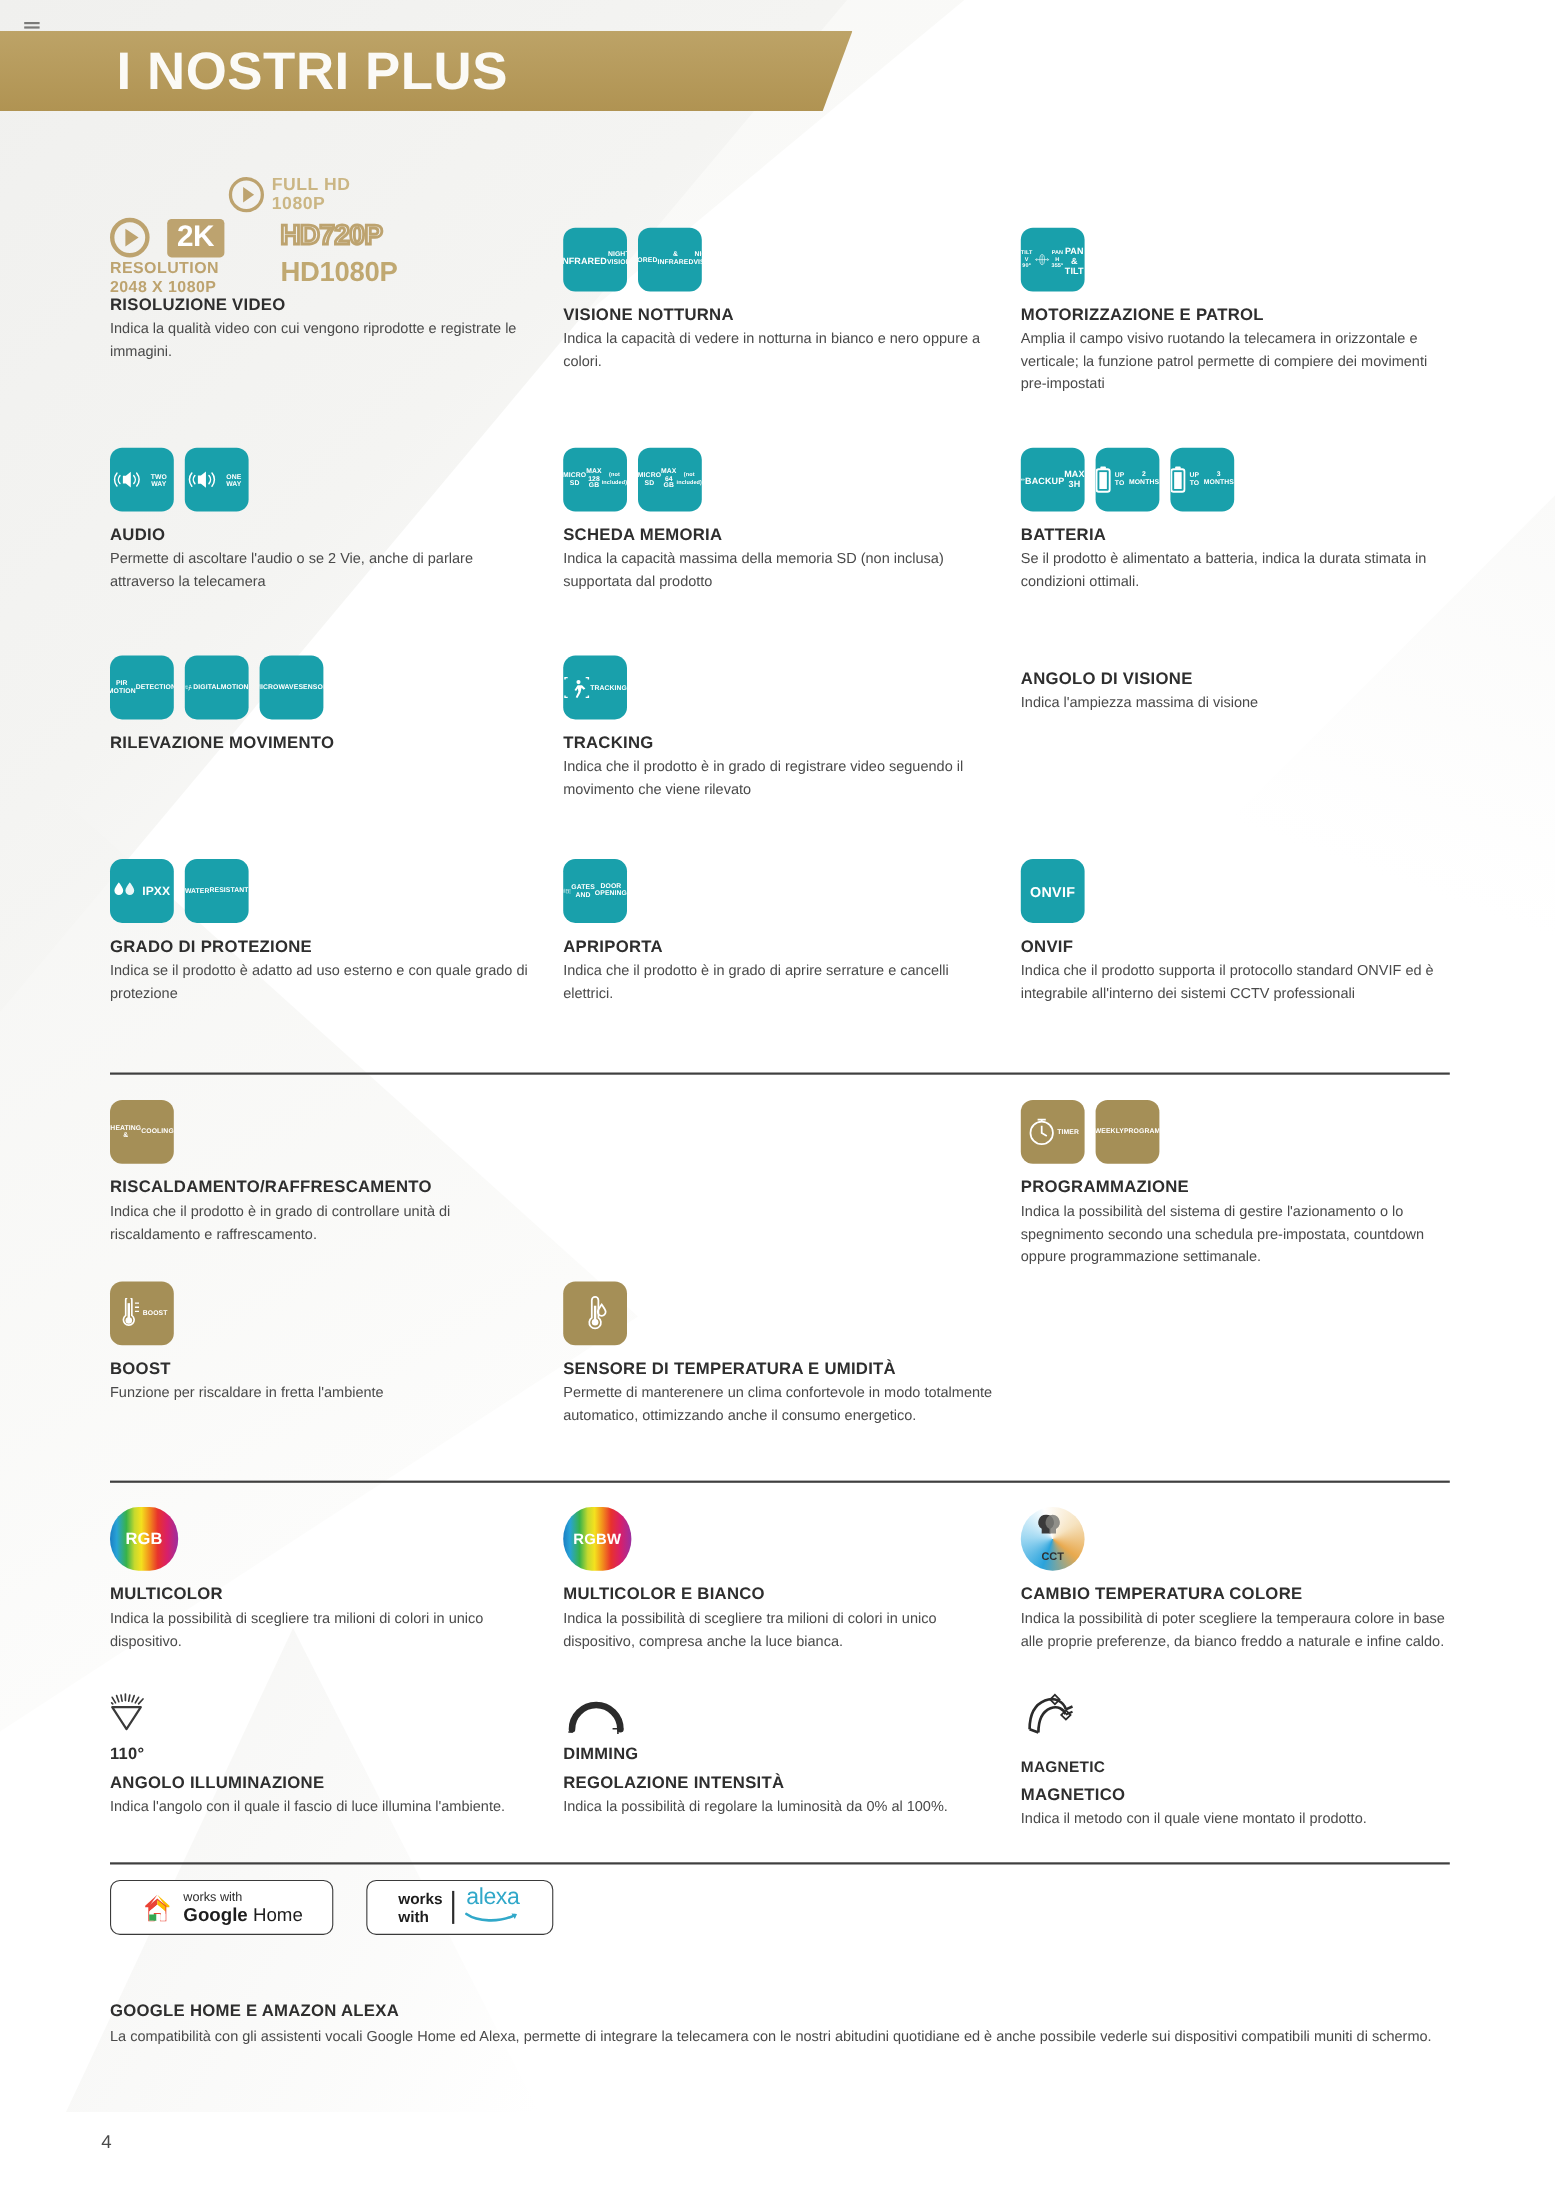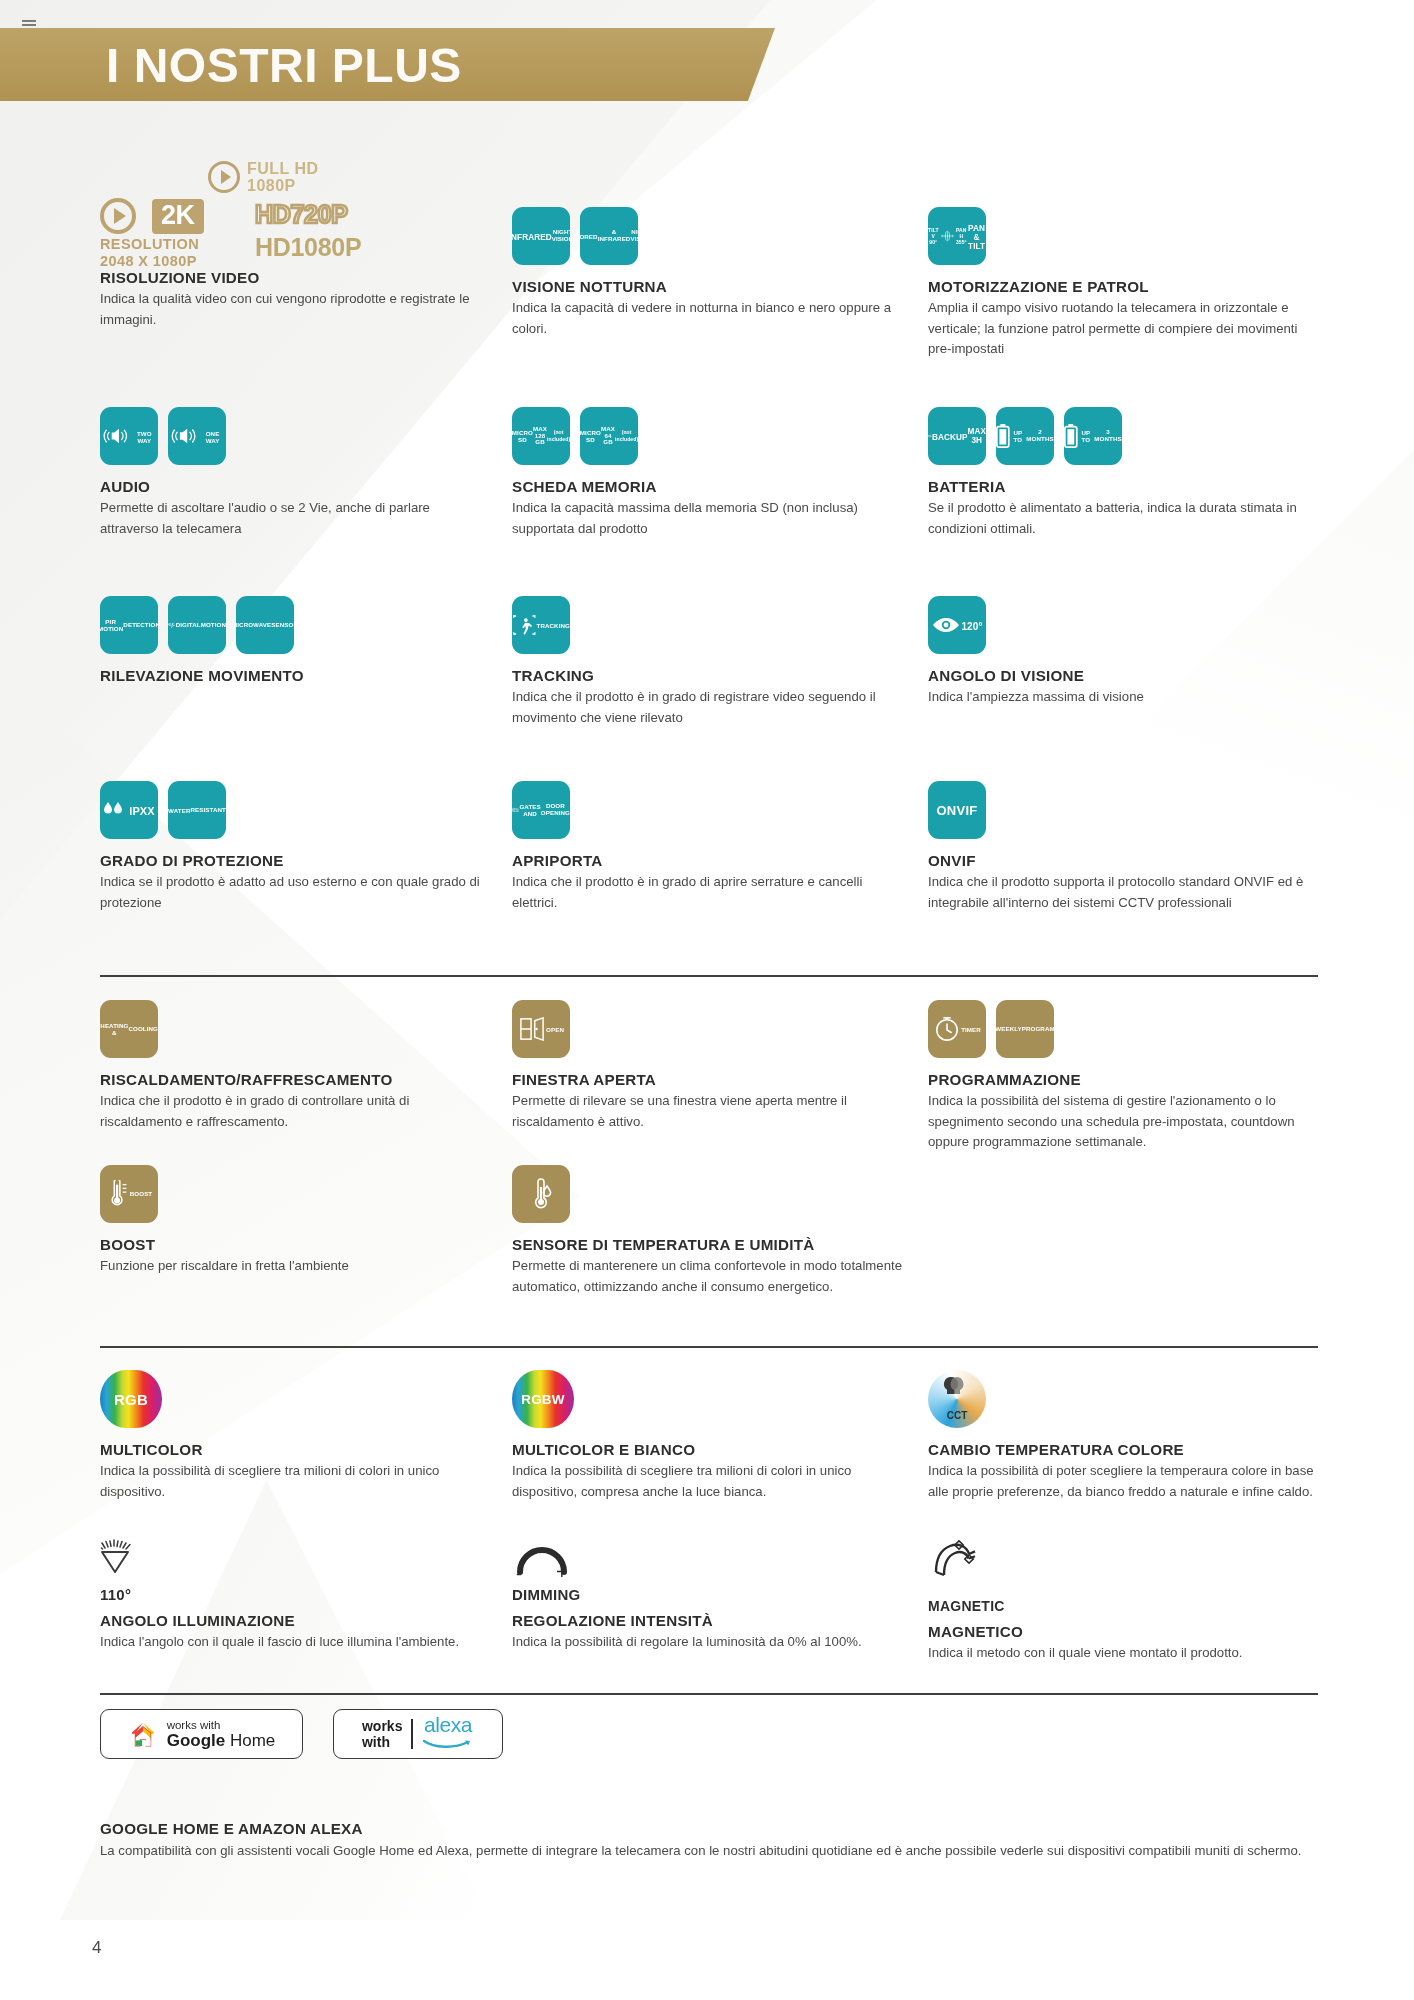--- a/index.html
+++ b/index.html
@@ -428,31 +428,20 @@
             </g>
           </svg>
         <div class="ic-t" style="margin-top:2px">TRACKING</div>
       </div>
     </div>
     <div class="h-title">TRACKING</div>
     <div class="h-body">Indica che il prodotto è in grado di registrare video seguendo il movimento che viene rilevato</div>
   </div>
 
   <div class="block col-r" style="top:596px;">
-    <div class="icons">
-      <div class="ic teal">
-        <svg width="30" height="18" viewBox="0 0 30 18">
-            <g fill="#fff">
-          <path d="M15 2C7 2 2 9 2 9s5 7 13 7 13-7 13-7-5-7-13-7zm0 11.2A4.2 4.2 0 1 1 15 4.8a4.2 4.2 0 0 1 0 8.4z"></path>
-          <circle cx="15" cy="9" r="2.4"></circle>
-            </g>
-          </svg>
-        <div class="ic-t big" style="margin-top:3px;font-size:10px;">120°</div>
-      </div>
-    </div>
     <div class="h-title">ANGOLO DI VISIONE</div>
     <div class="h-body">Indica l'ampiezza massima di visione</div>
   </div>
 
   <div class="block col-l" style="top:781px;">
     <div class="icons">
       <div class="ic teal">
         <svg width="26" height="16" viewBox="0 0 26 16">
             <g fill="#fff">
           <path d="M5 0c-2 3-4 5.4-4 7.6a4 4 0 0 0 8 0C9 5.4 7 3 5 0z"></path>
@@ -520,37 +509,20 @@
         </g>
           </svg>
         <div class="ic-t" style="margin-top:2px">HEATING &amp;</div>
         <div class="ic-t">COOLING</div>
       </div>
     </div>
     <div class="h-title">RISCALDAMENTO/RAFFRESCAMENTO</div>
     <div class="h-body">Indica che il prodotto è in grado di controllare unità di riscaldamento e raffrescamento.</div>
   </div>
 
-  <div class="block col-m" style="top:1000px;">
-    <div class="icons">
-      <div class="ic gold">
-        <svg width="28" height="24" viewBox="0 0 28 26">
-            <g fill="none" stroke="#fff" stroke-width="1.6">
-          <rect x="2" y="2" width="11" height="22"></rect>
-              <path d="M2 13h11"></path>
-          <path d="M17 4l9-3v24l-9-3z"></path>
-            </g>
-          <circle cx="19" cy="13" r="1.3" fill="#fff"></circle>
-          </svg>
-        <div class="ic-t" style="margin-top:3px">OPEN</div>
-      </div>
-    </div>
-    <div class="h-title">FINESTRA APERTA</div>
-    <div class="h-body">Permette di rilevare se una finestra viene aperta mentre il riscaldamento è attivo.</div>
-  </div>
 
   <div class="block col-r" style="top:1000px;">
     <div class="icons">
       <div class="ic gold">
         <svg width="28" height="26" viewBox="0 0 28 28">
             <g fill="none" stroke="#fff" stroke-width="1.7">
           <circle cx="14" cy="15" r="11"></circle>
               <path d="M14 8v7l5 3"></path>
               <path d="M10 2h8"></path>
               <path d="M14 2v2"></path>

